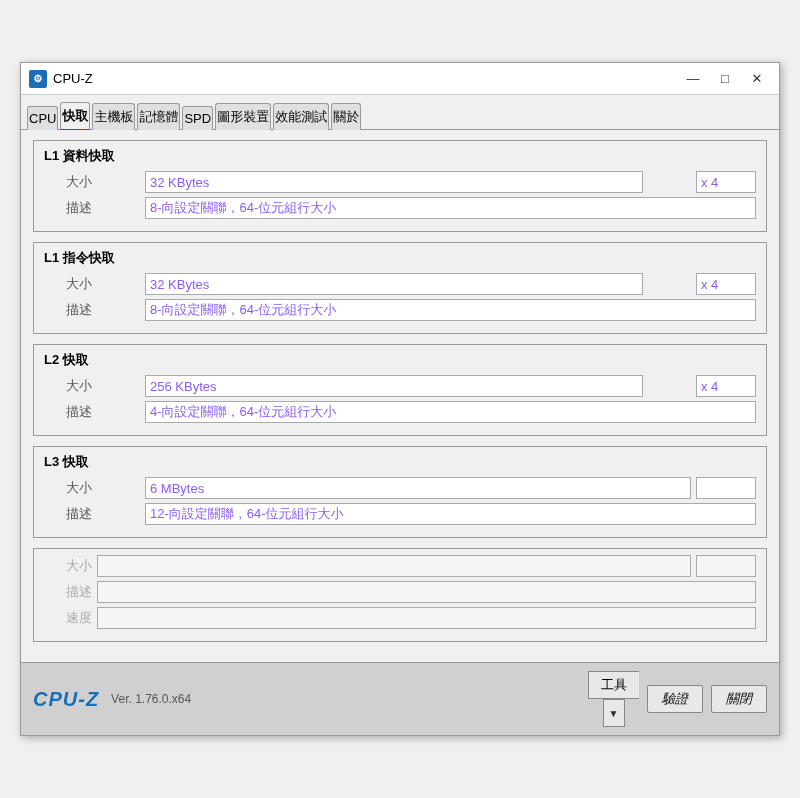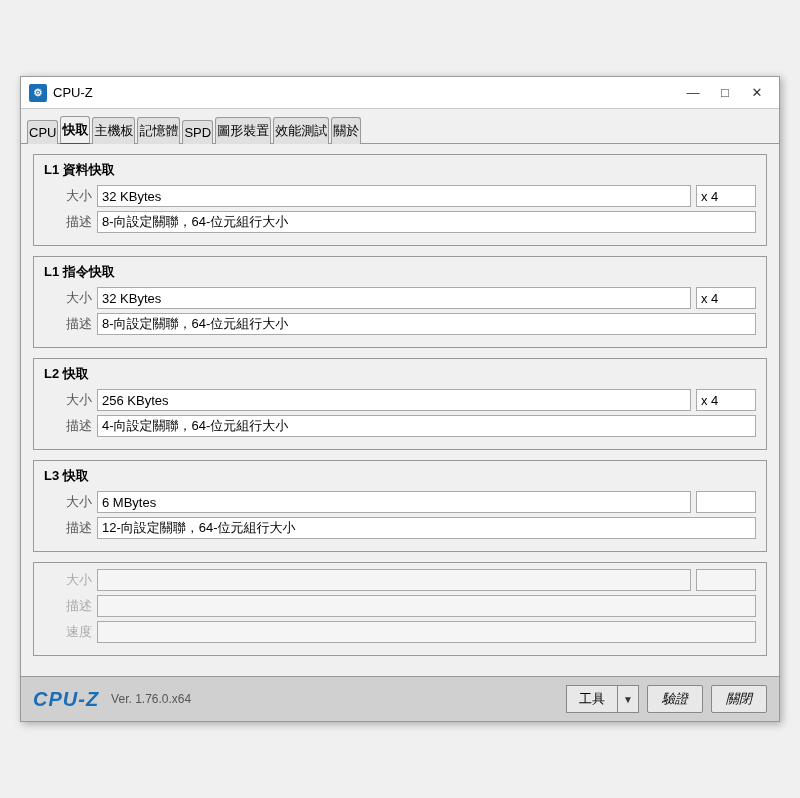--- a/index.html
+++ b/index.html
@@ -130,21 +130,22 @@
     .field {
       border: 1px solid #aaa;
       background: white;
       height: 22px;
       display: flex;
       align-items: center;
       padding: 0 4px;
       font-size: 13px;
     }
     .field.blue-text {
-      color: #000000;
+      color: #8b5cf6;
+      margin-left: 48px;
     }
     .field.disabled {
       background: #f5f5f5;
       color: #aaa;
     }
     .field-size { flex: 1; }
     .field-multiplier { width: 60px; }
     .field-desc { flex: 1; }
     .cache-group.disabled .row-label { color: #aaa; }
 
@@ -179,20 +180,21 @@
       cursor: pointer;
       font-size: 13px;
       color: #000;
       border-radius: 2px;
       font-style: italic;
     }
     .tools-group {
       display: flex;
       align-items: center;
       gap: 0;
+      flex-direction: column;
     }
     .tools-btn {
       height: 28px;
       padding: 0 12px;
       background: #e8e8e8;
       border: 1px solid #888;
       border-right: none;
       cursor: pointer;
       font-size: 13px;
       color: #000;

